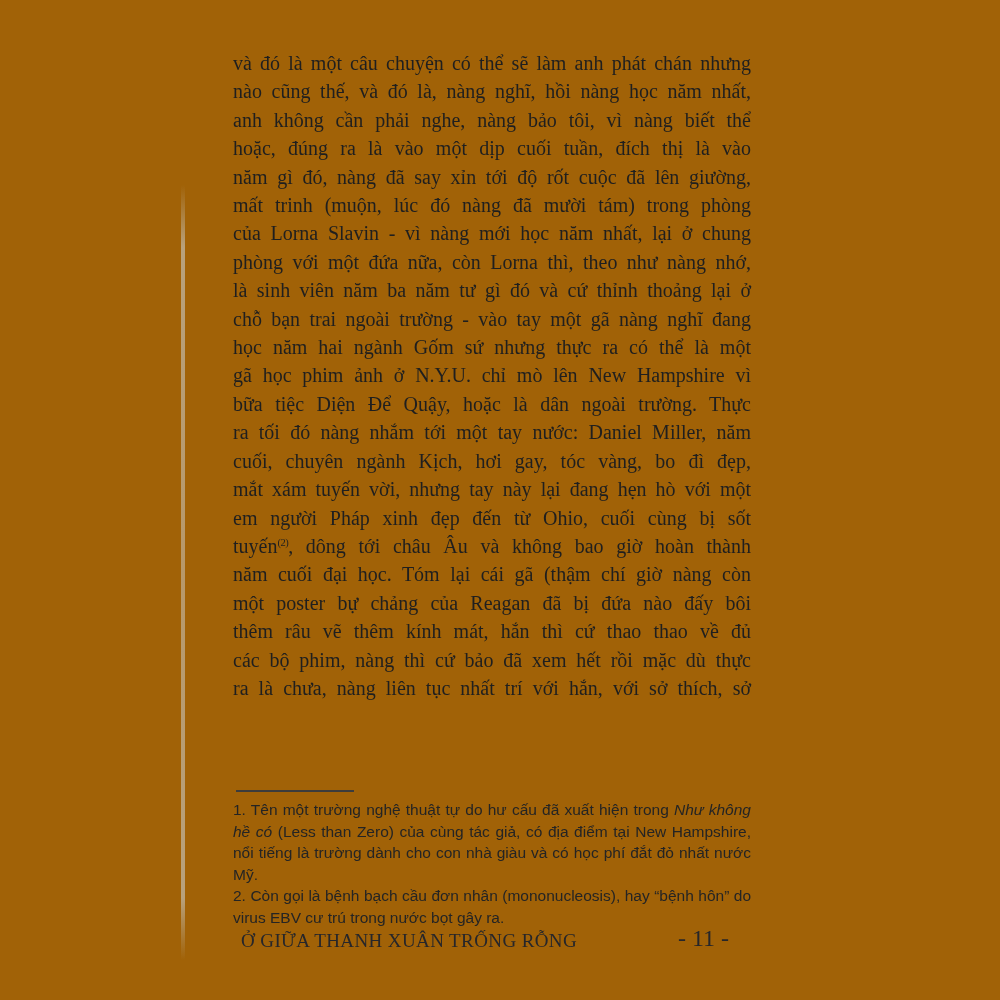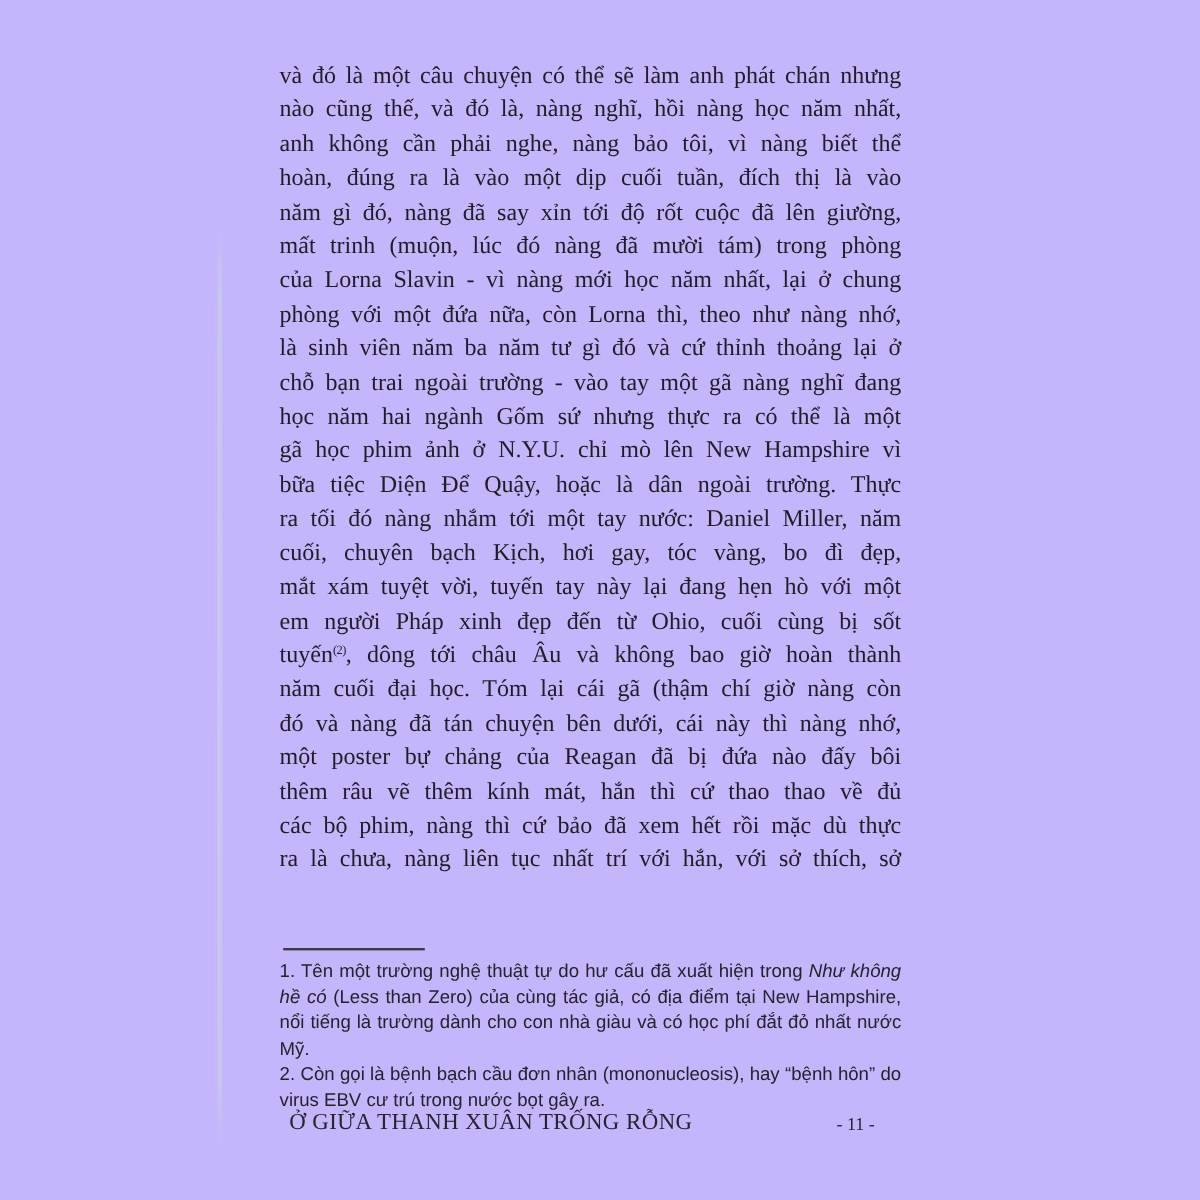--- a/index.html
+++ b/index.html
@@ -4,21 +4,21 @@
 <style>
   html, body {
     margin: 0;
     padding: 0;
     background: #ffffff;
   }
   .page {
     position: relative;
     width: 1000px;
     height: 1000px;
-    background: #c4b5fd;
+    background: #a16207;
     overflow: hidden;
     font-family: "Liberation Serif", serif;
     color: #1f1f1f;
   }
   
   .edge-line {
     position: absolute;
     left: 181px;
     top: 185px;
     width: 4px;
@@ -84,53 +84,52 @@
     align-items: flex-end;
     gap: 32px;
   }
   .running-title {
     font-size: 19px;
     letter-spacing: 0.4px;
     color: #26262a;
     white-space: nowrap;
   }
   .page-number {
-    font-size: 15px;
+    font-size: 24px;
     color: #26262a;
     white-space: nowrap;
   }
 </style>
 </head>
 <body>
 
 <div class="page">
 
   <div class="edge-line"></div>
 
   <div class="body-text">
       <div class="tline"><span>và đó là một câu chuyện có thể sẽ làm anh phát chán nhưng</span></div>
       <div class="tline"><span>nào cũng thế, và đó là, nàng nghĩ, hồi nàng học năm nhất,</span></div>
       <div class="tline"><span>anh không cần phải nghe, nàng bảo tôi, vì nàng biết thể</span></div>
-      <div class="tline"><span>hoàn, đúng ra là vào một dịp cuối tuần, đích thị là vào</span></div>
+      <div class="tline"><span>hoặc, đúng ra là vào một dịp cuối tuần, đích thị là vào</span></div>
       <div class="tline"><span>năm gì đó, nàng đã say xỉn tới độ rốt cuộc đã lên giường,</span></div>
       <div class="tline"><span>mất trinh (muộn, lúc đó nàng đã mười tám) trong phòng</span></div>
       <div class="tline"><span>của Lorna Slavin - vì nàng mới học năm nhất, lại ở chung</span></div>
       <div class="tline"><span>phòng với một đứa nữa, còn Lorna thì, theo như nàng nhớ,</span></div>
       <div class="tline"><span>là sinh viên năm ba năm tư gì đó và cứ thỉnh thoảng lại ở</span></div>
       <div class="tline"><span>chỗ bạn trai ngoài trường - vào tay một gã nàng nghĩ đang</span></div>
       <div class="tline"><span>học năm hai ngành Gốm sứ nhưng thực ra có thể là một</span></div>
       <div class="tline"><span>gã học phim ảnh ở N.Y.U. chỉ mò lên New Hampshire vì</span></div>
       <div class="tline"><span>bữa tiệc Diện Để Quậy, hoặc là dân ngoài trường. Thực</span></div>
       <div class="tline"><span>ra tối đó nàng nhắm tới một tay nước: Daniel Miller, năm</span></div>
-      <div class="tline"><span>cuối, chuyên bạch Kịch, hơi gay, tóc vàng, bo đì đẹp,</span></div>
-      <div class="tline"><span>mắt xám tuyệt vời, tuyến tay này lại đang hẹn hò với một</span></div>
+      <div class="tline"><span>cuối, chuyên ngành Kịch, hơi gay, tóc vàng, bo đì đẹp,</span></div>
+      <div class="tline"><span>mắt xám tuyến vời, nhưng tay này lại đang hẹn hò với một</span></div>
       <div class="tline"><span>em người Pháp xinh đẹp đến từ Ohio, cuối cùng bị sốt</span></div>
       <div class="tline"><span>tuyến</span><sup>(2)</sup><span>, dông tới châu Âu và không bao giờ hoàn thành</span></div>
       <div class="tline"><span>năm cuối đại học. Tóm lại cái gã (thậm chí giờ nàng còn</span></div>
-      <div class="tline"><span>đó và nàng đã tán chuyện bên dưới, cái này thì nàng nhớ,</span></div>
       <div class="tline"><span>một poster bự chảng của Reagan đã bị đứa nào đấy bôi</span></div>
       <div class="tline"><span>thêm râu vẽ thêm kính mát, hắn thì cứ thao thao về đủ</span></div>
       <div class="tline"><span>các bộ phim, nàng thì cứ bảo đã xem hết rồi mặc dù thực</span></div>
       <div class="tline"><span>ra là chưa, nàng liên tục nhất trí với hắn, với sở thích, sở</span></div>
     </div>
 
   <div class="footnotes">
     <div class="fn-rule"></div>
     <p class="fn"><span>1. Tên một trường nghệ thuật tự do hư cấu đã xuất hiện trong </span><i>Như không hề có</i><span> (Less than Zero) của cùng tác giả, có địa điểm tại New Hampshire, nổi tiếng là trường dành cho con nhà giàu và có học phí đắt đỏ nhất nước Mỹ.</span></p>
     <p class="fn"><span>2. Còn gọi là bệnh bạch cầu đơn nhân (mononucleosis), hay “bệnh hôn” do virus EBV cư trú trong nước bọt gây ra.</span></p>

